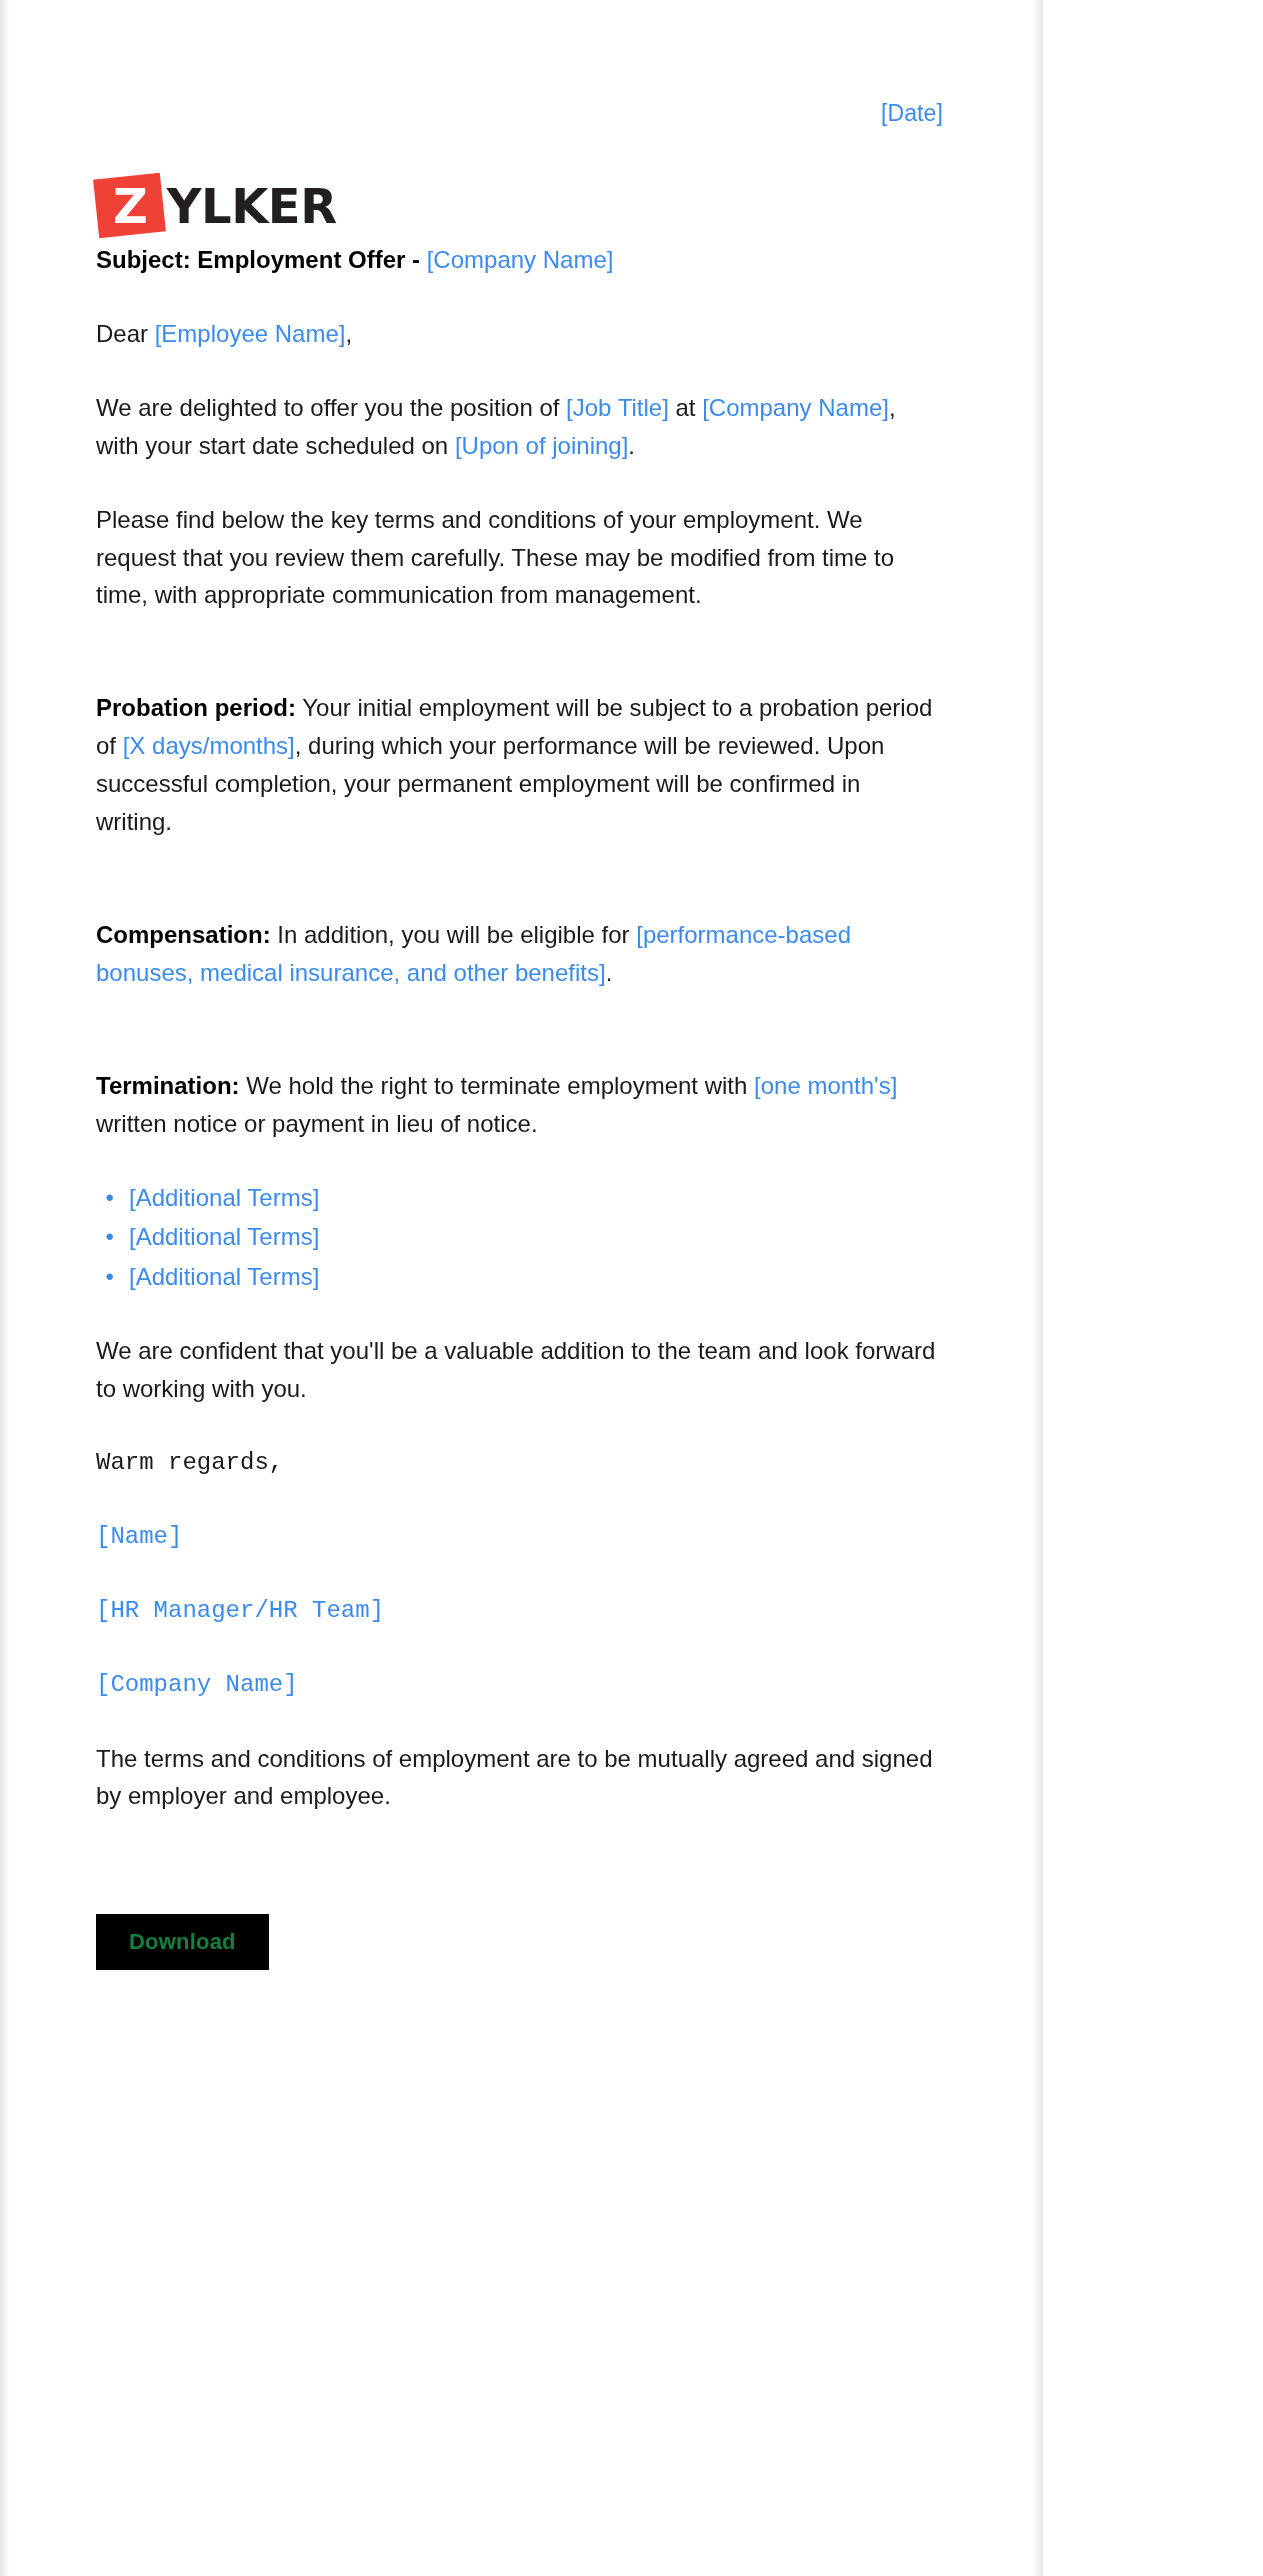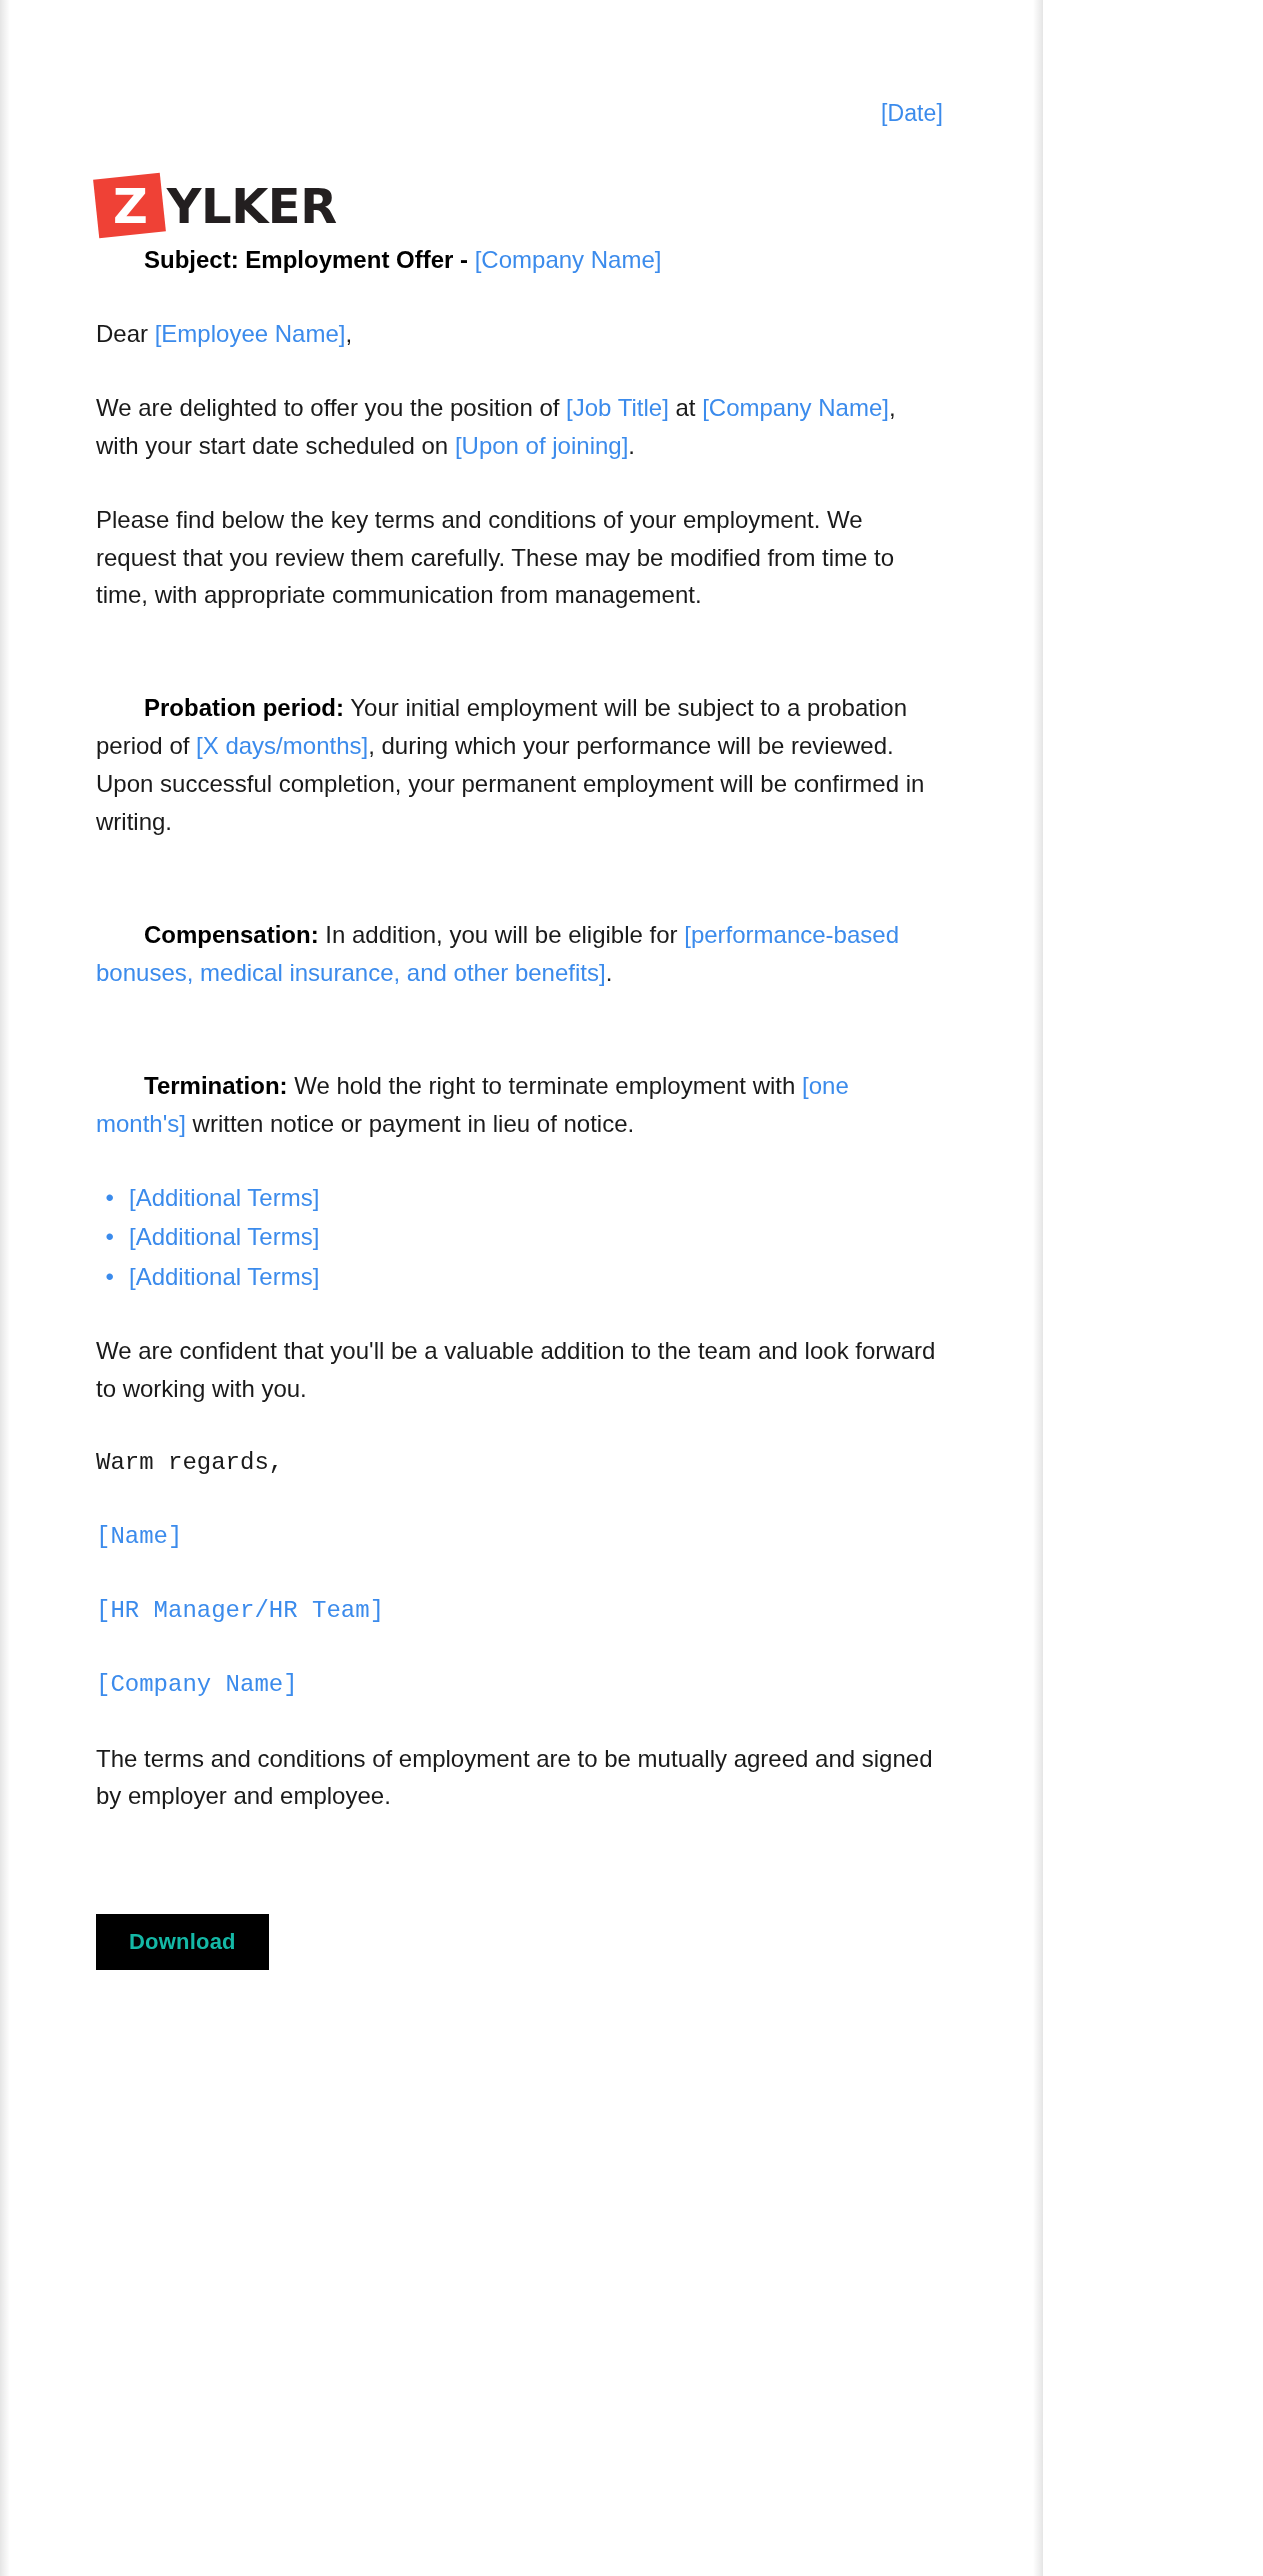--- a/index.html
+++ b/index.html
@@ -74,21 +74,21 @@
     line-height: 1.58;
   }
   .content p {
     margin: 0 0 36px 0;
     max-width: 1014px;
   }
   .subject {
     margin-top: 46px;
     margin-bottom: 36px;
   }
-  strong { font-weight: bold; color: #000; margin-left: 48px; }
+  strong { font-weight: bold; color: #000; }
   .blue { color: #3b8bec; }
   .gap-lg { margin-bottom: 75px !important; }
   ul.terms {
     list-style: none;
     margin: 0 0 36px 0;
     padding: 0;
   }
   ul.terms li {
     position: relative;
     padding-left: 33px;
@@ -105,21 +105,21 @@
     color: #3b8bec;
     font-size: 24px;
   }
   .signoff-line { margin-bottom: 36px; font-family: Liberation Mono, monospace; }
   .download-wrap {
     padding: 63px 0 0 96px;
   }
   .download-btn {
     display: inline-block;
     background: #000000;
-    color: #14b8a6;
+    color: #15803d;
     border: none;
     font-family: "Liberation Sans", sans-serif;
     font-size: 22px;
     font-weight: bold;
     padding: 17px 33px;
     line-height: 1;
     cursor: pointer;
     letter-spacing: 0.2px;
   }
   .edge-shadow {

